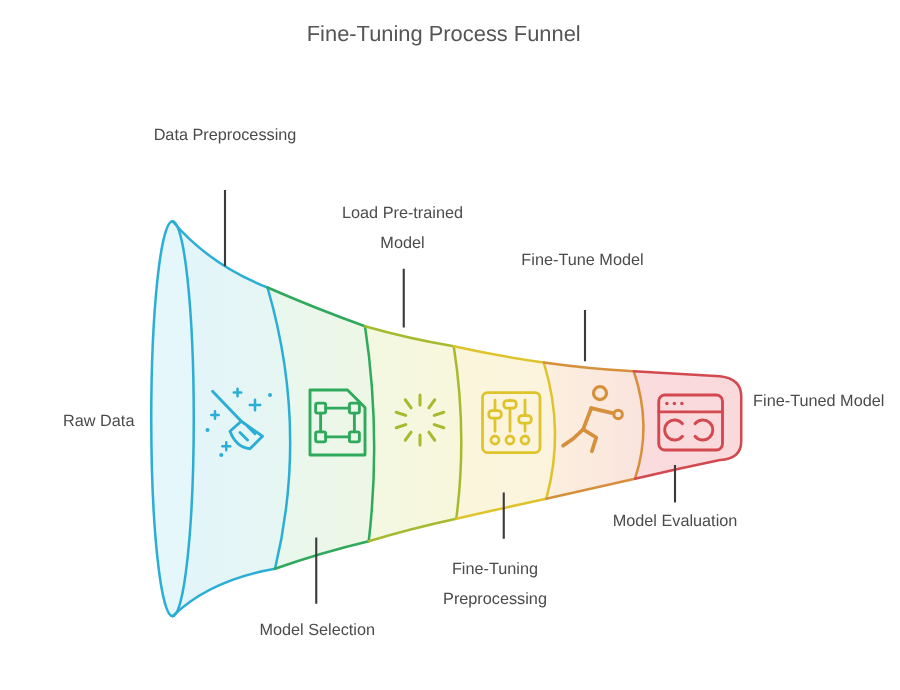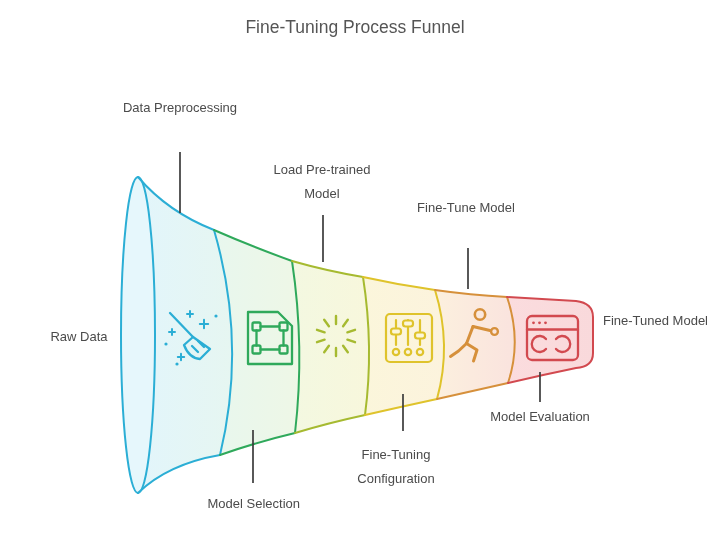--- a/index.html
+++ b/index.html
@@ -5,21 +5,21 @@
   html,body{margin:0;padding:0;background:#ffffff;}
   .canvas{
     position:relative;width:720px;height:528px;background:#ffffff;
     font-family:"Liberation Sans",sans-serif;overflow:hidden;
   }
   .diagram-svg{position:absolute;left:0;top:0;}
   .lbl{
     position:absolute;font-size:13px;line-height:24px;color:#4b4b4b;
     text-align:center;white-space:normal;
   }
-  .lbl.left-align{text-align:right;}
+  .lbl.left-align{text-align:center;}
   .title{
     position:absolute;left:0;top:15px;width:710px;text-align:center;
     font-size:17.5px;line-height:24px;color:#555555;
   }
 </style>
 </head>
 <body>
 
 <div class="canvas">
 
@@ -163,17 +163,17 @@
   <div class="lbl" style="left:120px;top:96px;width:120px;">Data Preprocessing</div>
 
   <div class="lbl" style="left:267px;top:158px;width:110px;">Load Pre-trained Model</div>
 
   <div class="lbl" style="left:416px;top:196px;width:100px;">Fine-Tune Model</div>
 
   <div class="lbl left-align" style="left:602px;top:309px;width:106px;">Fine-Tuned Model</div>
 
   <div class="lbl" style="left:204px;top:492px;width:96px;text-align:right;">Model Selection</div>
 
-  <div class="lbl" style="left:331px;top:443px;width:130px;">Fine-Tuning Configuration</div>
+  <div class="lbl" style="left:331px;top:443px;width:130px;">Fine-Tuning Preprocessing</div>
 
   <div class="lbl" style="left:485px;top:405px;width:110px;">Model Evaluation</div>
 
 </div>
 
 </body></html>

